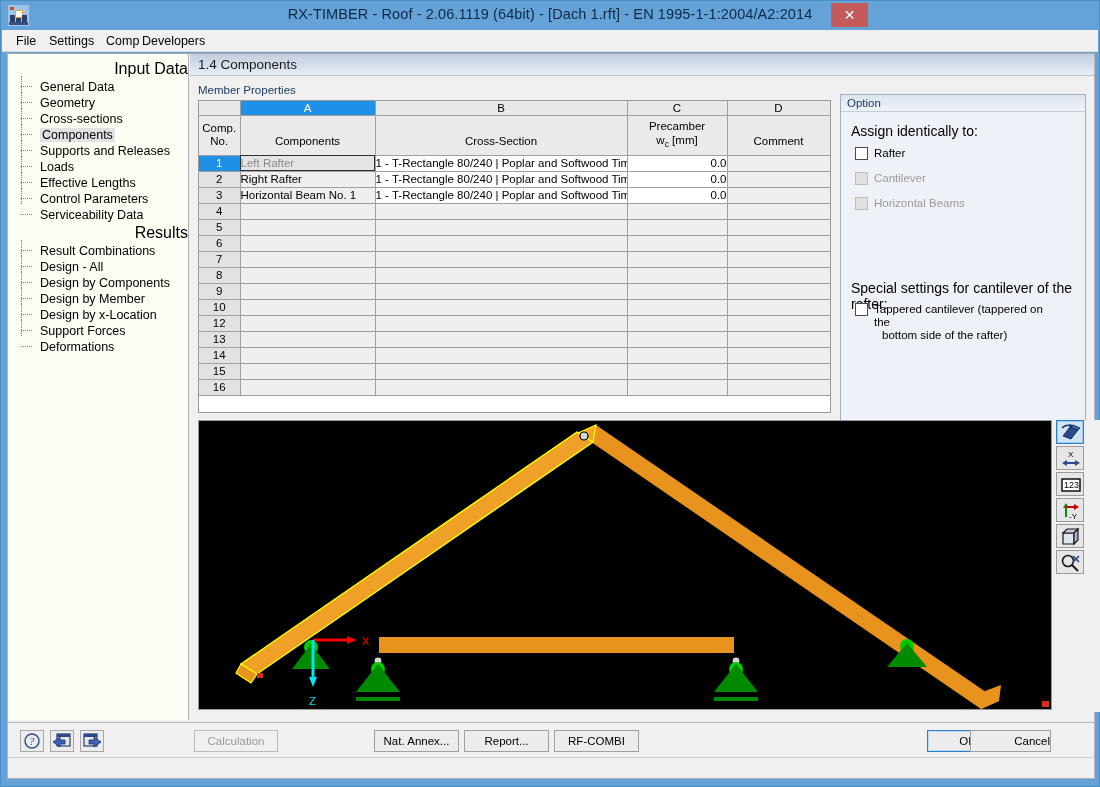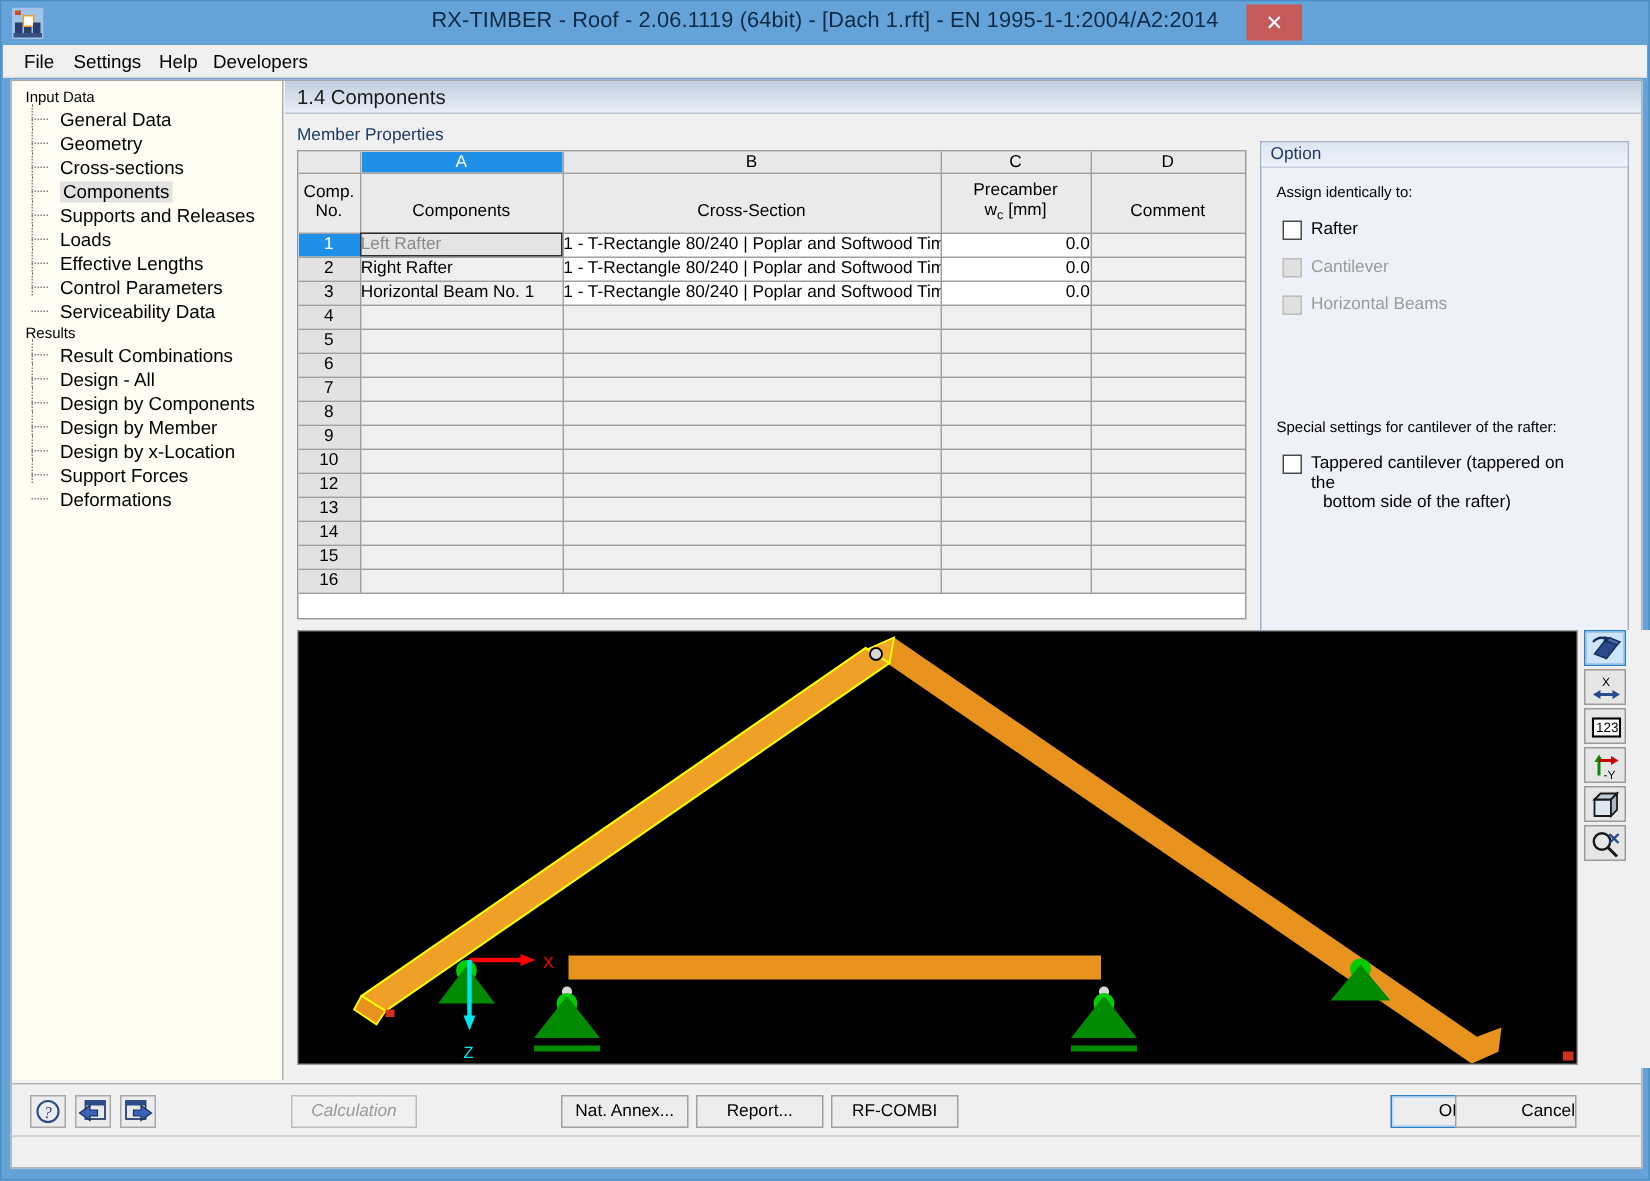--- a/index.html
+++ b/index.html
@@ -74,23 +74,24 @@
   
   #tree {
     position: absolute; left: 0px; top: 0px;
     width: 181px; height: 666px;
     background: #fdfdf4;
     border-right: 1px solid #b0b0b0;
     overflow: hidden;
   }
   .tree-root {
     position: relative;
-    font-size: 10px;
+    font-size: 16px;
     color: #000;
     padding: 1px 0 1px 9px;
+    text-align: right;
   }
   .tree-child {
     position: relative;
     font-size: 12.5px;
     color: #000;
     padding: 1px 0 1px 32px;
     cursor: default;
   }
   .tree-child .dash {
     position: absolute; left: 13px; top: 50%;
@@ -229,21 +230,21 @@
     width: 244px; height: 17px;
     background: linear-gradient(to bottom, #dce5f0 0%, #eef2f8 100%);
     border-bottom: 1px solid #c4cedd;
   }
   #option-title span {
     position: absolute; left: 6px; top: 2px;
     font-size: 11.5px; color: #1f3a63;
   }
   .opt-text {
     position: absolute;
-    font-size: 10px; color: #000;
+    font-size: 14px; color: #000;
   }
   .chk-row {
     position: absolute;
     display: flex; align-items: flex-start;
     cursor: default;
   }
   .chkbox {
     width: 13px; height: 13px;
     background: #ffffff;
     border: 1px solid #4a4a4a;
@@ -320,21 +321,21 @@
     height: 22px;
     background: #ececec;
     border: 1px solid #a0a0a0;
     font-size: 11.5px;
     color: #000;
     text-align: center;
     line-height: 20px;
     cursor: pointer;
     font-family: "Liberation Sans", sans-serif;
   }
-  .pbtn.disabled { color: #9a9a9a; background: #f0f0f0; border-color: #bcbcbc; font-style: italic; }
+  .pbtn.disabled { color: #9a9a9a; background: #f0f0f0; border-color: #bcbcbc; }
   .pbtn.default { border: 1px solid #2a7fc9; outline: 1px solid #bcd9f2; outline-offset: -2px; }
 </style>
 </head>
 <body>
 
 <div id="window">
 
   <div id="titlebar">
     <div id="app-icon">
       <svg width="21" height="21" viewBox="0 0 21 21">
@@ -348,21 +349,21 @@
         <rect x="1" y="17" width="19" height="3" fill="#3a5080"></rect>
       </svg>
     </div>
     <div id="title-text">RX-TIMBER - Roof - 2.06.1119 (64bit) - [Dach 1.rft] - EN 1995-1-1:2004/A2:2014</div>
     <div id="close-btn">✕</div>
   </div>
 
   <div id="menubar">
     <div class="menu-item" style="left:9px;">File</div>
     <div class="menu-item" style="left:42px;">Settings</div>
-    <div class="menu-item" style="left:99px;">Help</div>
+    <div class="menu-item" style="left:99px;">Comp</div>
     <div class="menu-item" style="left:135px;">Developers</div>
   </div>
 
   <div id="client">
 
     <div id="tree">
       <div style="height:5px;"></div>
 
       <div class="tree-root">Input Data</div>
       <div class="tree-child"><span class="vline"></span><span class="dash"></span><span class="label">General Data</span></div>

